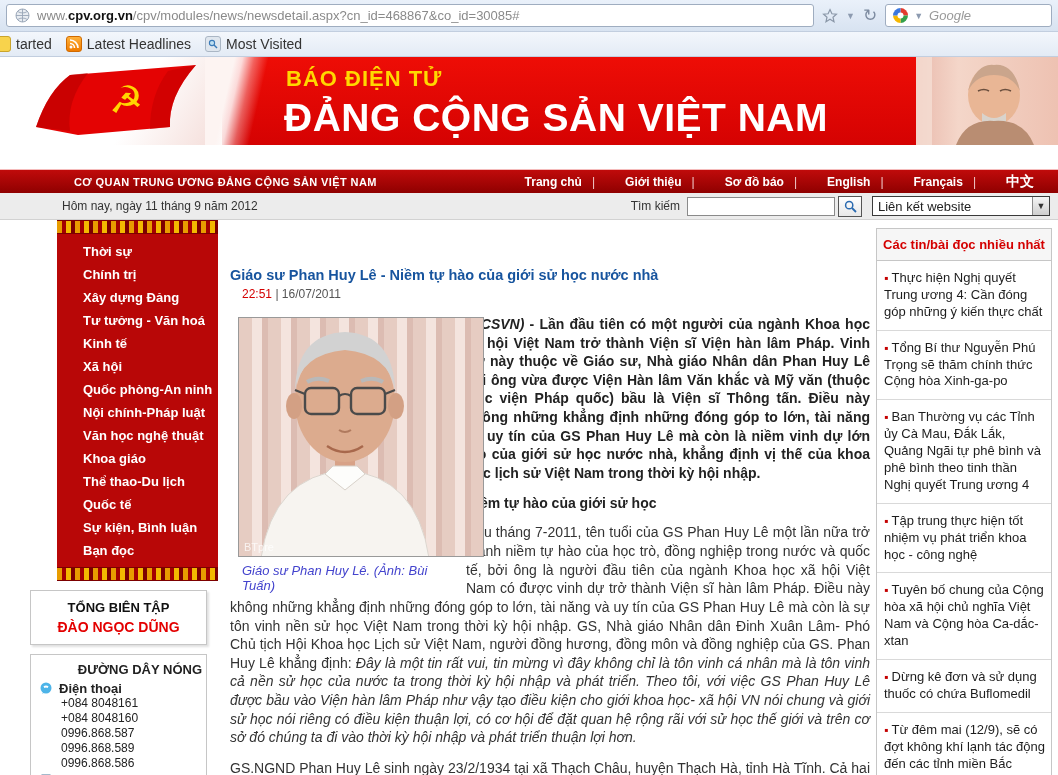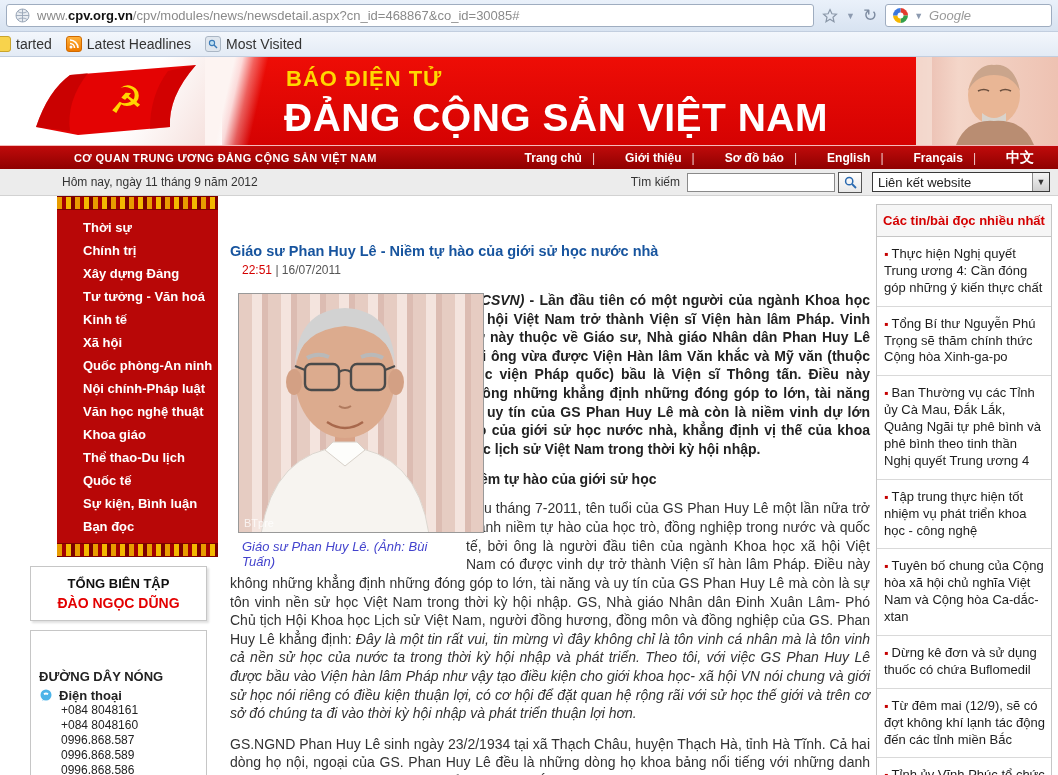--- a/index.html
+++ b/index.html
@@ -43,21 +43,21 @@
   .banner-wedge { position:absolute; left:205px; top:-10px; width:75px; height:110px;
     background:linear-gradient(103deg, #fdf4f2 0 32%, rgba(255,255,255,.85) 40%, rgba(255,255,255,.35) 52%, rgba(255,255,255,0) 66%); }
   .flag-svg { position:absolute; left:18px; top:4px; }
   .banner-tagline { position:absolute; left:286px; top:9px; color:#ffd800; font-weight:bold; font-size:22px; letter-spacing:1px; }
   .banner-title { position:absolute; left:284px; top:39px; color:#fff; font-weight:bold; font-size:39px; letter-spacing:.5px; }
   .portrait { position:absolute; right:0; top:0; width:142px; height:88px; background:linear-gradient(90deg,#e9b9ac,#f4d6c9 30%,#eec2b2); }
   
   .redbar {
     height:24px; background:linear-gradient(#c00b0b,#8f0000); color:#fff;
     display:flex; align-items:center; justify-content:space-between;
-    padding:0 14px 0 74px; border-top:1px solid #f5bbbb;
+    padding:0 14px 0 74px; border-top:1px solid #f5bbbb;margin-top:24px;
   }
   .agency { font-size:11px; font-weight:bold; letter-spacing:.4px; }
   .topnav { display:flex; align-items:center;gap:20px; }
   .topnav a { color:#fff; font-weight:bold; font-size:12px; text-decoration:none; padding:0 10px; }
   .topnav a:not(.last)::after { content:"|"; position:relative; left:10px; color:#f0c9c9; font-weight:normal; }
   
   .datebar {
     height:27px; background:#ececec; border-bottom:1px solid #d2d2d2;
     display:flex; align-items:center; font-size:12px; color:#333; padding:0 8px 0 62px;
   }
@@ -72,21 +72,21 @@
   .left-col { width:222px; flex:0 0 222px; }
   .ornament { margin-left:57px; width:161px; height:14px;
     background:repeating-linear-gradient(90deg,#e89c00 0 5px,#a30000 5px 9px,#f3b800 9px 14px,#7c0000 14px 18px);
     border-top:1px solid #7c0000; border-bottom:1px solid #7c0000; }
   .menu { margin-left:57px; width:161px; background:#b80707; padding:6px 0 5px; }
   .menu-item { color:#fff; font-weight:bold; font-size:13px; padding:4px 4px 4px 26px; cursor:pointer; }
   .editor-box { margin:9px 0 0 30px; width:177px; border:1px solid #c6c6c6; box-shadow:2px 2px 2px #e0e0e0; background:#fff; text-align:center; padding:9px 2px; }
   .editor-label { font-weight:bold; font-size:13px; color:#111; }
   .editor-name { font-weight:bold; font-size:14px; color:#e30000; margin-top:4px; }
   .hotline-box { margin:9px 0 0 30px; width:177px; border:1px solid #c6c6c6; background:#fff; padding:7px 4px 4px 8px; font-size:12px; color:#222; }
-  .hotline-title { font-weight:bold; font-size:13px; text-align:left; margin-bottom:4px;margin-top:31px; }
+  .hotline-title { font-weight:bold; font-size:13px; text-align:right; margin-bottom:4px; }
   .hot-row { display:flex; align-items:center; gap:5px; margin-top:2px; }
   .hot-strong { font-weight:bold; font-size:13px; }
   .hot-num { padding-left:22px; line-height:15px; font-size:12px; }
   .hicon { width:15px; height:13px; flex:0 0 15px; }
   
   .main-col { width:652px; flex:0 0 652px; padding:47px 4px 0 8px; }
   .art-title { color:#17549e; font-weight:bold; font-size:14.5px; margin:0 0 4px 0; }
   .art-time { font-size:12px; color:#555; margin:0 0 14px 12px; }
   .art-time .clock { color:#d40000; }
   .photo-wrap { float:left; width:214px; margin:2px 14px 2px 8px; }

